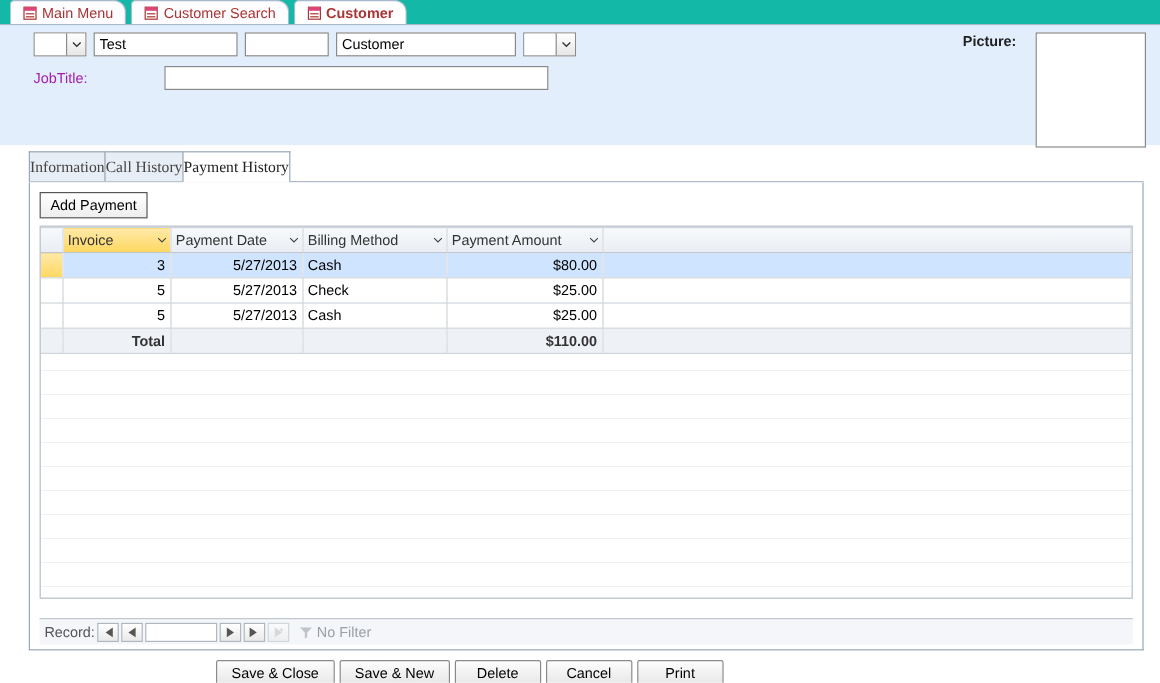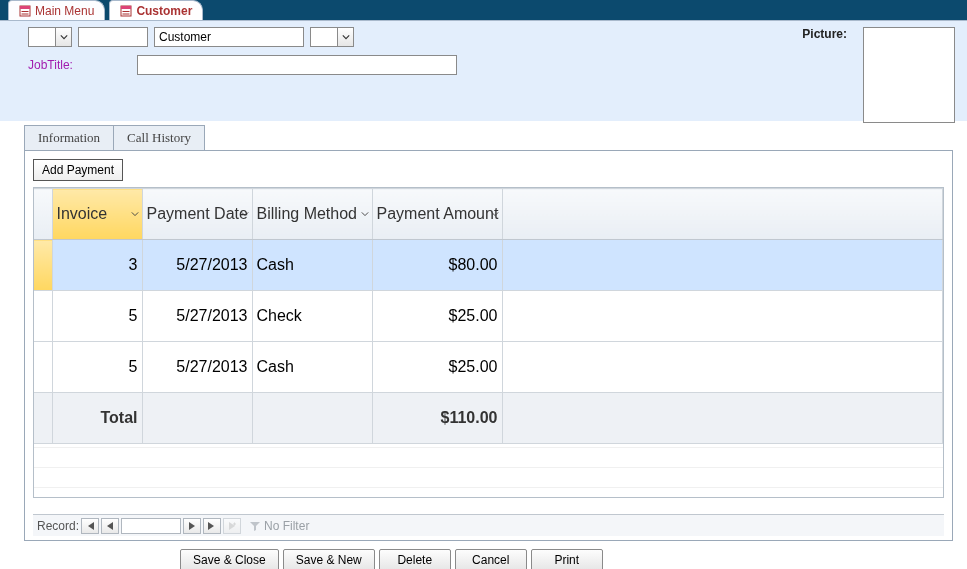--- a/index.html
+++ b/index.html
@@ -1,47 +1,47 @@
 <!DOCTYPE html>
 <html><head>
 <meta charset="utf-8">
 <style>
   * { box-sizing: border-box; font-family: 'Segoe UI', Tahoma, sans-serif; font-size: 12px; }
   body { margin: 0; padding: 0; background: #fff; width: 967px; height: 569px; overflow: hidden; }
   .app { width: 967px; height: 569px; display: flex; flex-direction: column; }
   
-  .doc-tabs { display: flex; align-items: flex-end; height: 22px; border-bottom: 1px solid #a9b9cc; padding-left: 8px; gap: 0; background: #0c4a6e; }
+  .doc-tabs { display: flex; align-items: flex-end; height: 22px; border-bottom: 1px solid #a9b9cc; padding-left: 8px; gap: 0; background: #14b8a6; }
   .doc-tab { display: flex; align-items: center; gap: 4px; height: 20px; padding: 0 10px; border: 1px solid #a9b9cc; border-bottom: none; border-radius: 4px 10px 0 0; margin-right: 4px; background: #fdfdff; cursor: pointer; }
   .doc-tab.active { background: #fff; font-weight: bold; }
   .doc-tab .form-icon { width: 12px; height: 12px; display: inline-flex; }
   .doc-tab .form-icon svg { width: 12px; height: 12px; }
   .doc-tab .label { color: #a33; }
   
   .header-area { background: #e3eefc; padding: 6px 14px 12px 28px; position: relative; min-height: 100px; }
   .name-row { display: flex; align-items: center; gap: 6px; }
   .combo { display: inline-flex; border: 1px solid #8a8a8a; background: #fff; height: 20px; }
   .combo input { border: none; outline: none; padding: 0 4px; height: 18px; font-size: 12px; }
   .combo .arrow { width: 16px; height: 18px; border-left: 1px solid #8a8a8a; display:flex; align-items:center; justify-content:center; background: linear-gradient(#fff,#e6e6e6); cursor:pointer; }
   .combo .arrow svg { width: 8px; height: 8px; }
   .txt { border: 1px solid #8a8a8a; background: #fff; height: 20px; padding: 0 4px; outline: none; }
   .job-row { display:flex; align-items:center; gap:8px; margin-top:8px; }
   .job-row label { color:#a21caf; }
   .picture-label { position:absolute; right: 120px; top: 6px; font-weight:bold; color:#222; }
   .picture-box { position:absolute; right: 12px; top: 6px; width: 92px; height: 96px; border:1px solid #8a8a8a; background:#fff; }
   
   .tabctrl { margin: 0 14px 0 24px; }
   .tabbar { display:flex; align-items:flex-end; border-bottom:1px solid #9aa8b8; margin-top:4px; }
-  .tabbtn { padding: 4px 13px; border:1px solid #9aa8b8; border-bottom:none; background: #e8eef5; color:#444; cursor:pointer; margin-right:-1px; font-family: Georgia, 'Times New Roman', serif; font-size: 13px; }
+  .tabbtn { padding: 4px 0; border:1px solid #9aa8b8; border-bottom:none; background: #e8eef5; color:#444; cursor:pointer; margin-right:-1px; font-family: Georgia, 'Times New Roman', serif; font-size: 13px; }
   .tabbtn.active { background:#fff; border-bottom:1px solid #fff; position:relative; top:1px; color:#222; }
   .tabpage { border:1px solid #9aa8b8; border-top:none; padding:8px 8px 4px 8px; background:#fff; height: 390px; display:flex; flex-direction:column; }
   .add-btn { border:1px solid #555; background: linear-gradient(#fff,#eee); padding: 3px 8px; cursor:pointer; width:fit-content; margin-bottom:6px; }
   
   .grid-wrap { flex:1; border:1px solid #b5bfc9; overflow:hidden; position:relative; background: repeating-linear-gradient(#fff 0, #fff 19px, #f0f0f0 19px, #f0f0f0 20px); }
   table.grid { border-collapse: collapse; width:100%; table-layout: fixed; }
-  table.grid th, table.grid td { border-right:1px solid #d0d6dc; border-bottom:1px solid #d0d6dc; height:20px; padding:16px 4px; font-size:16px; background:#fff; white-space:nowrap; overflow:hidden; text-overflow:clip; }
+  table.grid th, table.grid td { border-right:1px solid #d0d6dc; border-bottom:1px solid #d0d6dc; height:20px; padding:3px 4px; font-size:12px; background:#fff; white-space:nowrap; overflow:hidden; text-overflow:clip; }
   table.grid th { background: linear-gradient(#f7f9fb,#e9eef4); border-top:1px solid #d0d6dc; border-bottom:1px solid #c0c7cf; font-weight:normal; color:#333; text-align:left; position:relative; padding-right:16px; }
   table.grid th.sorted { background: linear-gradient(#ffe9a8,#ffd760); }
   table.grid th .dd { position:absolute; right:2px; top:50%; transform:translateY(-50%); width:10px; height:10px; display:flex; align-items:center; justify-content:center; cursor:pointer; }
   table.grid th .dd svg { width:8px; height:8px; }
   .rowsel { width:18px; min-width:18px; background: linear-gradient(#f7f9fb,#e9eef4); border-right:1px solid #c0c7cf; padding:0; }
   tr.sel .rowsel { background: linear-gradient(#ffe9a8,#ffd760); }
   tr.sel td:not(.rowsel) { background: #cfe4ff; }
   .num { text-align:right; }
   tr.total td { background:#eef1f5; font-weight:bold; color:#333; }
   
@@ -69,43 +69,55 @@
         <span class="form-icon">
           <svg viewBox="0 0 12 12">
             <rect x="1" y="1" width="10" height="10" fill="#fff" stroke="#a33"></rect>
             <rect x="1" y="1" width="10" height="3" fill="#d47"></rect>
             <rect x="2.5" y="6" width="7" height="1" fill="#a33"></rect>
             <rect x="2.5" y="8.5" width="7" height="1" fill="#a33"></rect>
           </svg>
         </span>
         <span class="label">Main Menu</span>
       </div>
-      <div class="doc-tab active">
+      <div class="doc-tab">
         <span class="form-icon">
           <svg viewBox="0 0 12 12">
             <rect x="1" y="1" width="10" height="10" fill="#fff" stroke="#a33"></rect>
             <rect x="1" y="1" width="10" height="3" fill="#d47"></rect>
             <rect x="2.5" y="6" width="7" height="1" fill="#a33"></rect>
             <rect x="2.5" y="8.5" width="7" height="1" fill="#a33"></rect>
           </svg>
         </span>
+        <span class="label">Customer Search</span>
+      </div>
+      <div class="doc-tab active">
+        <span class="form-icon">
+          <svg viewBox="0 0 12 12">
+            <rect x="1" y="1" width="10" height="10" fill="#fff" stroke="#a33"></rect>
+            <rect x="1" y="1" width="10" height="3" fill="#d47"></rect>
+            <rect x="2.5" y="6" width="7" height="1" fill="#a33"></rect>
+            <rect x="2.5" y="8.5" width="7" height="1" fill="#a33"></rect>
+          </svg>
+        </span>
         <span class="label">Customer</span>
       </div>
     </div>
 
   <div class="header-area">
     <div class="name-row">
       <span class="combo">
         <input style="width: 26px;" value="">
         <span class="arrow">
             <svg viewBox="0 0 10 10">
               <path d="M1 3 L5 7 L9 3" fill="none" stroke="#333" stroke-width="1.4"></path>
             </svg>
           </span>
       </span>
+      <input class="txt" style="width: 120px;" value="Test">
       <input class="txt" style="width: 70px;" value="">
       <input class="txt" style="width: 150px;" value="Customer">
       <span class="combo">
         <input style="width: 26px;" value="">
         <span class="arrow">
             <svg viewBox="0 0 10 10">
               <path d="M1 3 L5 7 L9 3" fill="none" stroke="#333" stroke-width="1.4"></path>
             </svg>
           </span>
       </span>
@@ -115,20 +127,21 @@
       <input class="txt" style="width: 320px; margin-left: 56px;" value="">
     </div>
     <div class="picture-label">Picture:</div>
     <div class="picture-box"></div>
   </div>
 
   <div class="tabctrl">
     <div class="tabbar" id="innerTabs">
         <div class="tabbtn">Information</div>
         <div class="tabbtn">Call History</div>
+        <div class="tabbtn active">Payment History</div>
       </div>
     <div class="tabpage">
       <div class="add-btn">Add Payment</div>
       <div class="grid-wrap">
         <table class="grid" id="paymentGrid">
             <colgroup>
               <col style="width:18px">
               <col style="width:90px">
               <col style="width:110px">
               <col style="width:120px">

